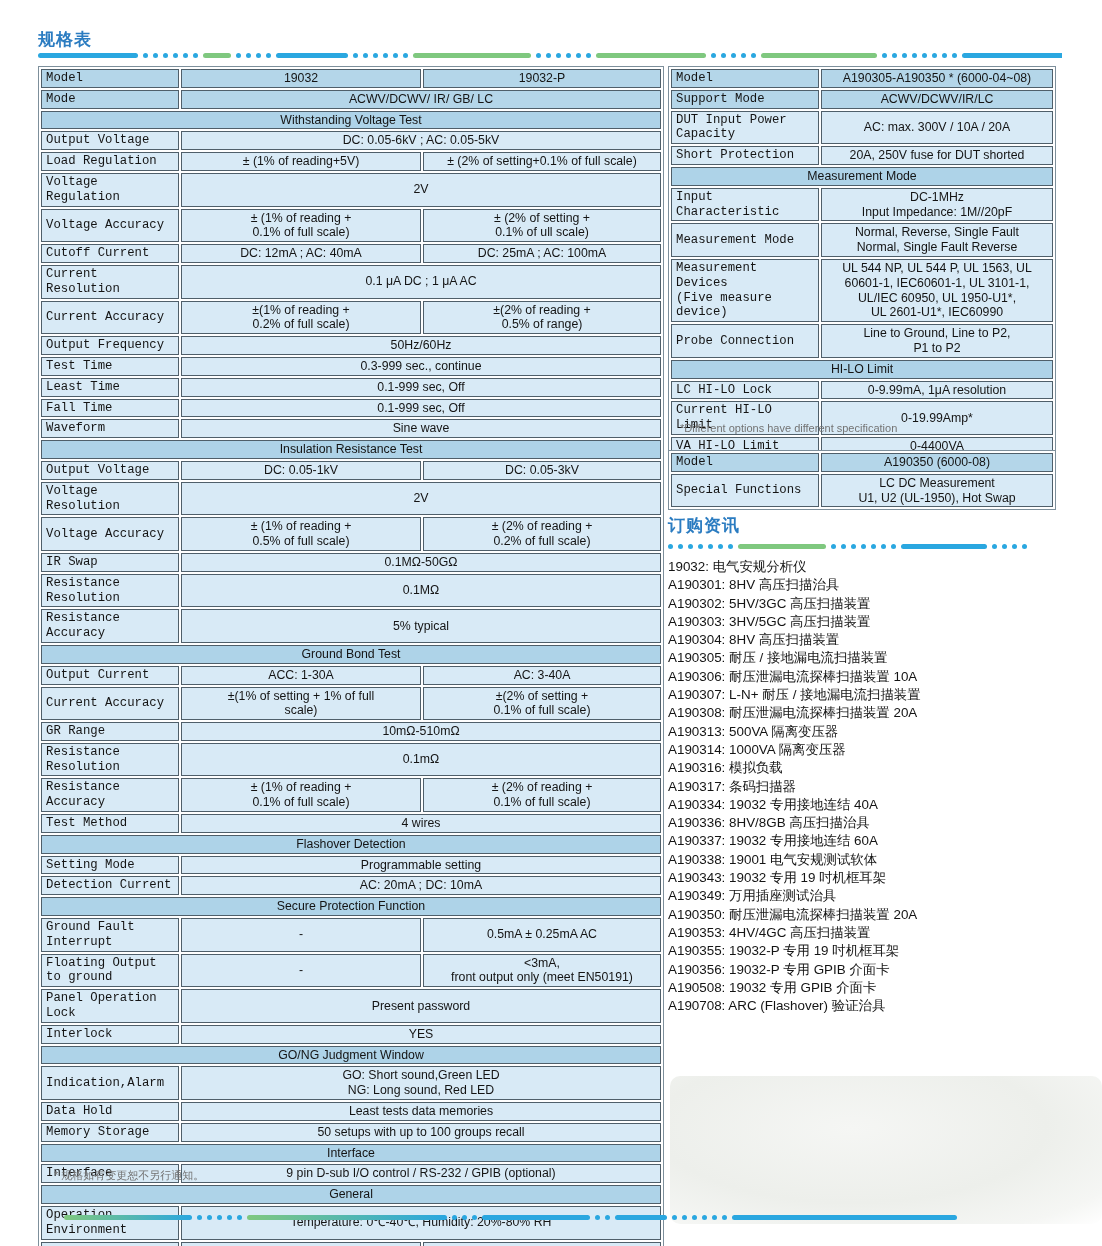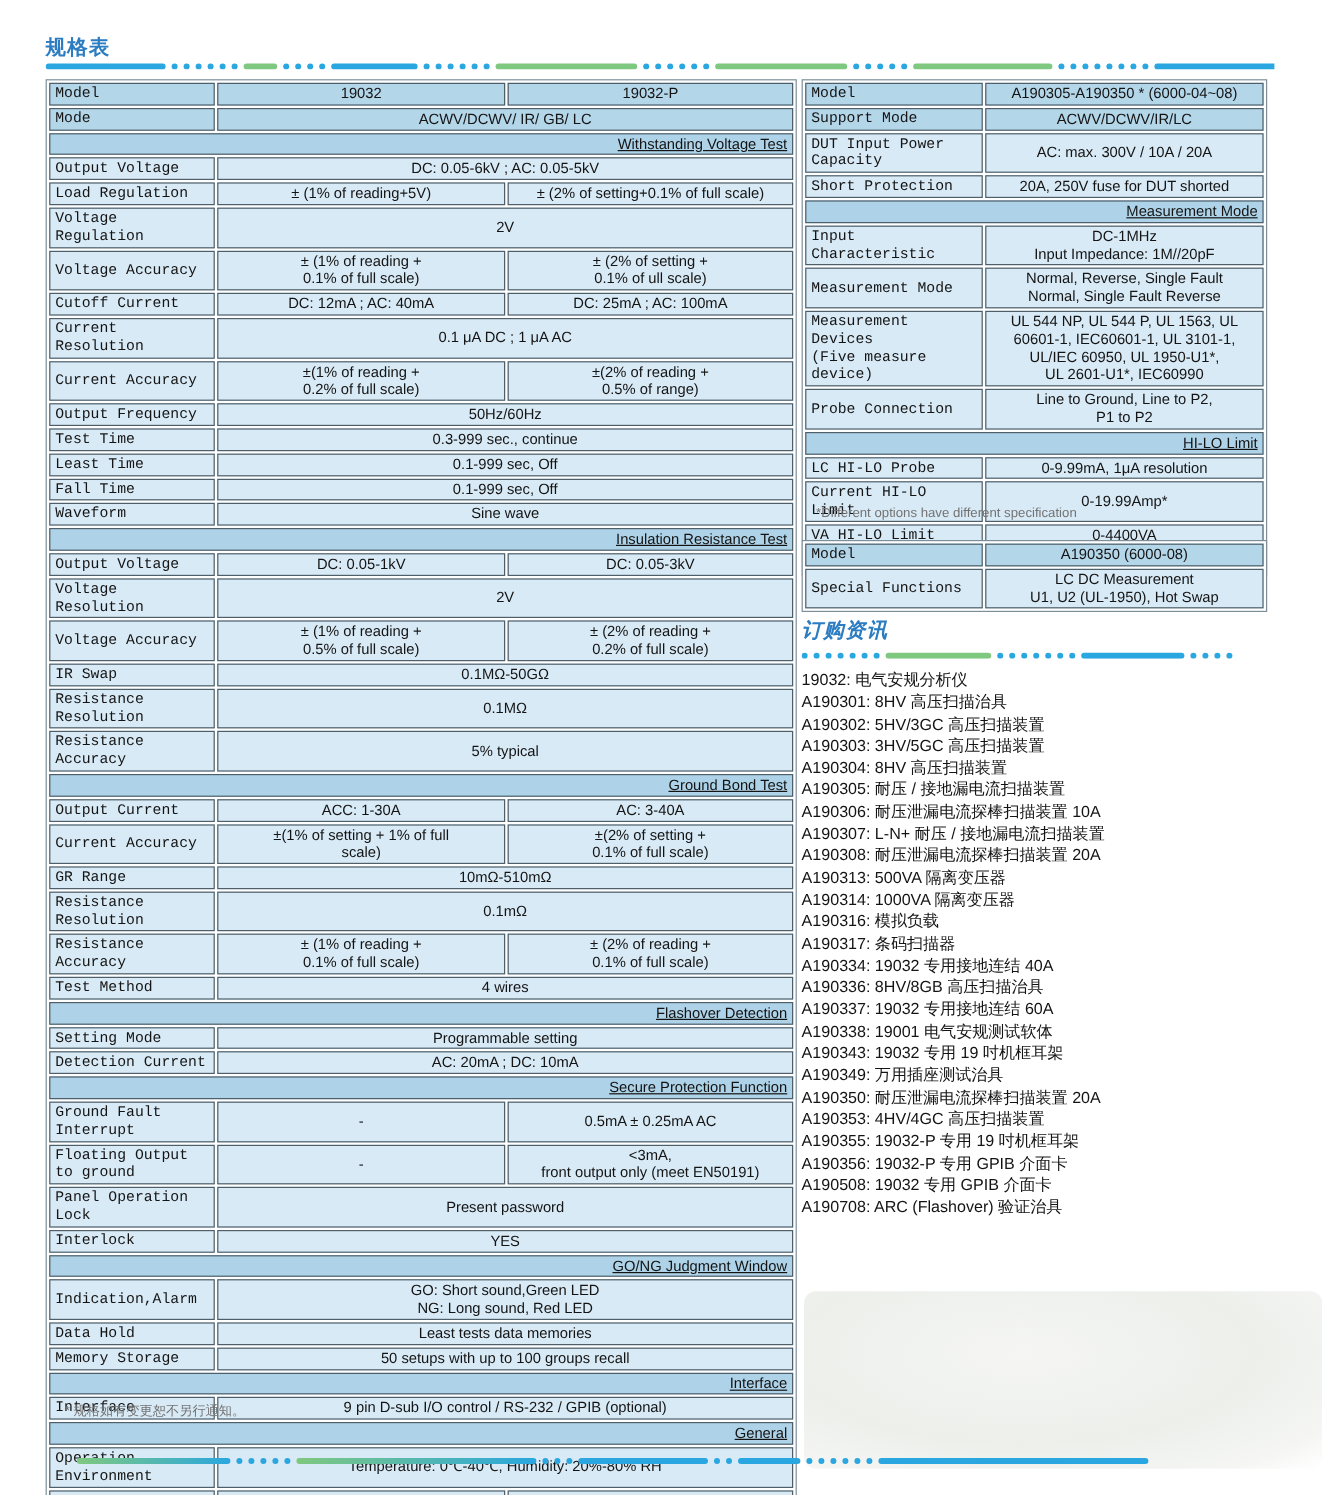--- a/index.html
+++ b/index.html
@@ -21,21 +21,21 @@
     table-layout:fixed;
   }
   table.spec td{
     border:1px solid var(--cell-border);
     padding:1px 4px;font-size:12.3px;line-height:14.8px;
     white-space:pre-line;vertical-align:middle;overflow:hidden;
   }
   table.spec td.lbl{text-align:left;background:var(--cell-bg);font-family:Liberation Mono, monospace;}
   table.spec td.val{text-align:center;background:var(--cell-bg);}
   tr.head td.lbl,tr.head td.val{background:var(--head-bg);}
-  tr.section td{background:var(--section-bg);text-align:right;text-decoration:underline;}
+  tr.section td{background:var(--section-bg);text-align:center;}
   .note{font-size:11px;color:#737373;}
   .order-item{font-size:13.4px;line-height:18.3px;white-space:nowrap;}
   .watermark{
     background:radial-gradient(ellipse at 42% 35%, #f5f6f4 0%, #edefeb 55%, rgba(237,239,235,0.55) 85%, rgba(237,239,235,0) 100%);
     border-radius:10px;
   }
 </style>
 </head>
 <body>
 
@@ -357,21 +357,21 @@
       </tr>
       <tr class="data">
         <td class="lbl">Probe Connection</td>
         <td class="val">Line to Ground, Line to P2,
 P1 to P2</td>
       </tr>
       <tr class="section">
         <td colspan="2" class="sec">HI-LO Limit</td>
       </tr>
       <tr class="data">
-        <td class="lbl">LC HI-LO Probe</td>
+        <td class="lbl">LC HI-LO Lock</td>
         <td class="val">0-9.99mA, 1μA resolution</td>
       </tr>
       <tr class="data">
         <td class="lbl">Current HI-LO Limit</td>
         <td class="val">0-19.99Amp*</td>
       </tr>
       <tr class="data">
         <td class="lbl">VA HI-LO Limit</td>
         <td class="val">0-4400VA</td>
       </tr>
@@ -394,21 +394,21 @@
         <td class="val">A190350 (6000-08)</td>
       </tr>
       <tr class="data">
         <td class="lbl">Special Functions</td>
         <td class="val">LC DC Measurement
 U1, U2 (UL-1950), Hot Swap</td>
       </tr>
     </tbody>
 </table>
 
-<div class="abs sec-title" style="left:668px;top:514px;font-style:italic;">订购资讯</div>
+<div class="abs sec-title" style="left:668px;top:514px;">订购资讯</div>
 <div class="abs deco" style="left:668px;top:543px;width:388px;">
     <span class="dot" style="background: rgb(42, 167, 224);"></span>
     <span class="dot" style="background: rgb(42, 167, 224);"></span>
     <span class="dot" style="background: rgb(42, 167, 224);"></span>
     <span class="dot" style="background: rgb(42, 167, 224);"></span>
     <span class="dot" style="background: rgb(42, 167, 224);"></span>
     <span class="dot" style="background: rgb(42, 167, 224);"></span>
     <span class="dot" style="background: rgb(42, 167, 224);"></span>
     <span class="dash" style="width: 88px; background: rgb(127, 200, 127);"></span>
     <span class="dot" style="background: rgb(42, 167, 224);"></span>

